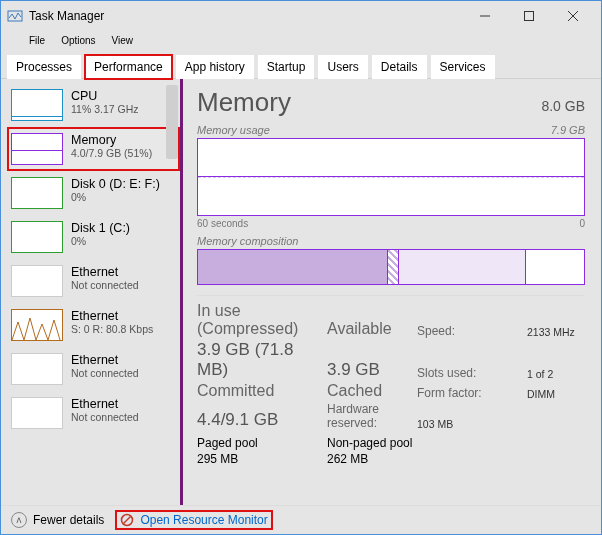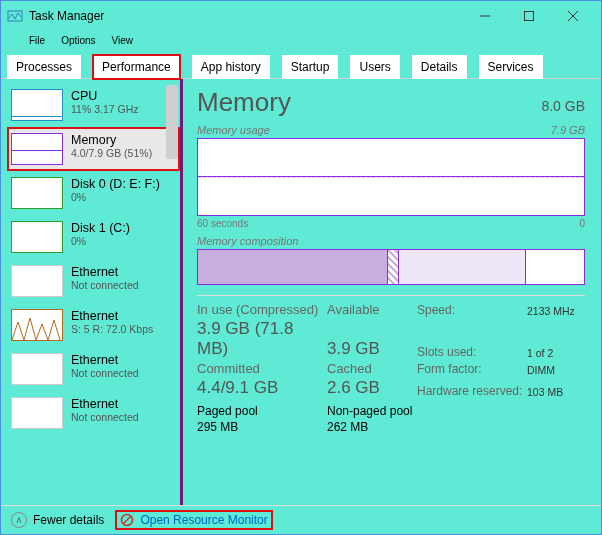--- a/index.html
+++ b/index.html
@@ -1,25 +1,25 @@
 <!DOCTYPE html>
 <html><head>
 <meta charset="utf-8">
 <style>
   * { box-sizing: border-box; font-family: "Segoe UI", Arial, sans-serif; }
   body { margin: 0; background: #fff; font-size: 12px; color: #000; }
-  .window { width: 602px; height: 535px; border: 1px solid #4a90d9; display: flex; flex-direction: column; background:#5eead4; }
+  .window { width: 602px; height: 535px; border: 1px solid #4a90d9; display: flex; flex-direction: column; background:#e5e5e5; }
   .titlebar { display: flex; align-items: center; height: 30px; padding: 0 6px; }
   .titlebar .icon { width: 16px; height: 16px; margin-right: 6px; }
   .titlebar .title { flex: 0 0 auto; font-size: 12px; }
   .titlebar .spacer { flex: 1; }
   .titlebar .winbtn { width: 44px; height: 28px; display: flex; align-items: center; justify-content: center; color:#444; }
   .menubar { display: flex; gap: 4px; padding: 2px 6px 6px 6px; font-size: 10px; margin-left: 16px; }
   .menubar span { padding: 2px 6px; cursor: default; }
-  .tabs { display: flex; border-bottom: 1px solid #d0d0d0; padding: 0 6px; gap:12px; font-size:12px; }
+  .tabs { display: flex; border-bottom: 1px solid #d0d0d0; padding: 0 6px; gap:4px; font-size:12px; }
   .tab { padding: 4px 8px 5px 8px; border: 1px solid transparent; border-bottom: none; position: relative; top: 1px; background:#fff; cursor:default;}
   .tab.active { border-color: #d0d0d0; background: #fff; }
   .tab.hl { outline: 2px solid #d11; outline-offset: -1px; }
   .body { flex:1; display:flex; overflow:hidden; }
   .sidebar { width: 182px; border-right: 3px solid #701a75; overflow-y: hidden; position:relative; padding:4px 0 0 6px;}
   .sb-item { display:flex; gap:8px; padding:6px 4px; align-items:flex-start; }
   .sb-item.sel { background:#e8e8e8; }
   .sb-item.hl { outline:2px solid #d11; outline-offset:-2px; }
   .thumb { width:52px; height:32px; border:1px solid #888; flex:0 0 auto; background:#fff; position:relative; }
   .thumb .line { position:absolute; left:0; right:0; }
@@ -32,21 +32,21 @@
   .hd .cap { font-size:14px; color:#555; }
   .section-label { font-size:11px; color:#777; margin-top:6px; display:flex; justify-content:space-between;font-style:italic; }
   .usage-chart { border:1px solid #8a2be2; height:78px; margin-top:2px; background:#fff; position:relative; }
   .usage-chart .grid { position:absolute; left:0; right:0; top:50%; border-top:1px dashed #d8c8ee; }
   .usage-chart .plot { position:absolute; left:0; right:0; top:37px; border-top:1.5px solid #8a2be2; }
   .xaxis { display:flex; justify-content:space-between; font-size:10px; color:#777; margin-top:2px;}
   .comp-chart { border:1px solid #8a2be2; height:36px; margin-top:2px; display:flex; }
   .comp-seg { height:100%; }
   .divider { border-top:1px solid #ddd; margin:10px 0 6px 0; }
   .stats { display:grid; grid-template-columns: 130px 90px 110px 60px; row-gap:2px; font-size:11px; align-items:end;}
-  .stats .lbl { color:#666; font-size:13px; }
+  .stats .lbl { color:#666; font-size:16px; }
   .stats .big { font-size:17px; color:#555; }
   .stats .kv { color:#666; font-size:12px;}
   .stats .kvv { color:#333; font-size:10.5px;}
   .stats2 { display:grid; grid-template-columns: 130px 90px; row-gap:2px; margin-top:6px;}
   .footer { border-top:1px solid #ddd; padding:6px 10px; display:flex; align-items:center; gap:14px; font-size:12px;}
   .footer .fewer { display:flex; align-items:center; gap:6px; cursor:default;}
   .footer .orm { display:flex; align-items:flex-end; gap:6px; color:#0066cc; cursor:pointer;}
   .footer .orm.hl { outline:2px solid #d11; outline-offset:1px; padding:0 2px;}
   .chev { width:16px; height:16px; border:1px solid #888; border-radius:50%; display:flex; align-items:center; justify-content:center; font-size:10px; color:#555;}
   svg { display:block; }
@@ -152,21 +152,21 @@
       </div>
 
       <div class="sb-item">
         <div class="thumb" style="border-color:#b36b1e">
           <svg width="52" height="32" style="position:absolute;top:0;left:0">
               <polyline points="0,30 6,12 12,30 18,8 24,30 30,14 36,30 42,10 48,30" fill="none" stroke="#b36b1e"></polyline>
             </svg>
         </div>
         <div class="sb-text">
             <div class="t">Ethernet</div>
-            <div class="s">S: 5  R: 72.0 Kbps</div>
+            <div class="s">S: 0  R: 80.8 Kbps</div>
           </div>
       </div>
 
       <div class="sb-item">
         <div class="thumb" style="border-color:#ccc"></div>
         <div class="sb-text">
             <div class="t">Ethernet</div>
             <div class="s">Not connected</div>
           </div>
       </div>
@@ -221,21 +221,20 @@
         <span class="big">3.9 GB</span>
         <span class="kv">Slots used:</span>
         <span class="kvv">1 of 2</span>
 
         <span class="lbl">Committed</span>
         <span class="lbl">Cached</span>
         <span class="kv">Form factor:</span>
         <span class="kvv">DIMM</span>
 
         <span class="big">4.4/9.1 GB</span>
-        <span class="big">2.6 GB</span>
         <span class="kv">Hardware reserved:</span>
         <span class="kvv">103 MB</span>
       </div>
 
       <div class="stats2">
         <span class="lbl">Paged pool</span>
         <span class="lbl">Non-paged pool</span>
         <span class="big">295 MB</span>
         <span class="big">262 MB</span>
       </div>

